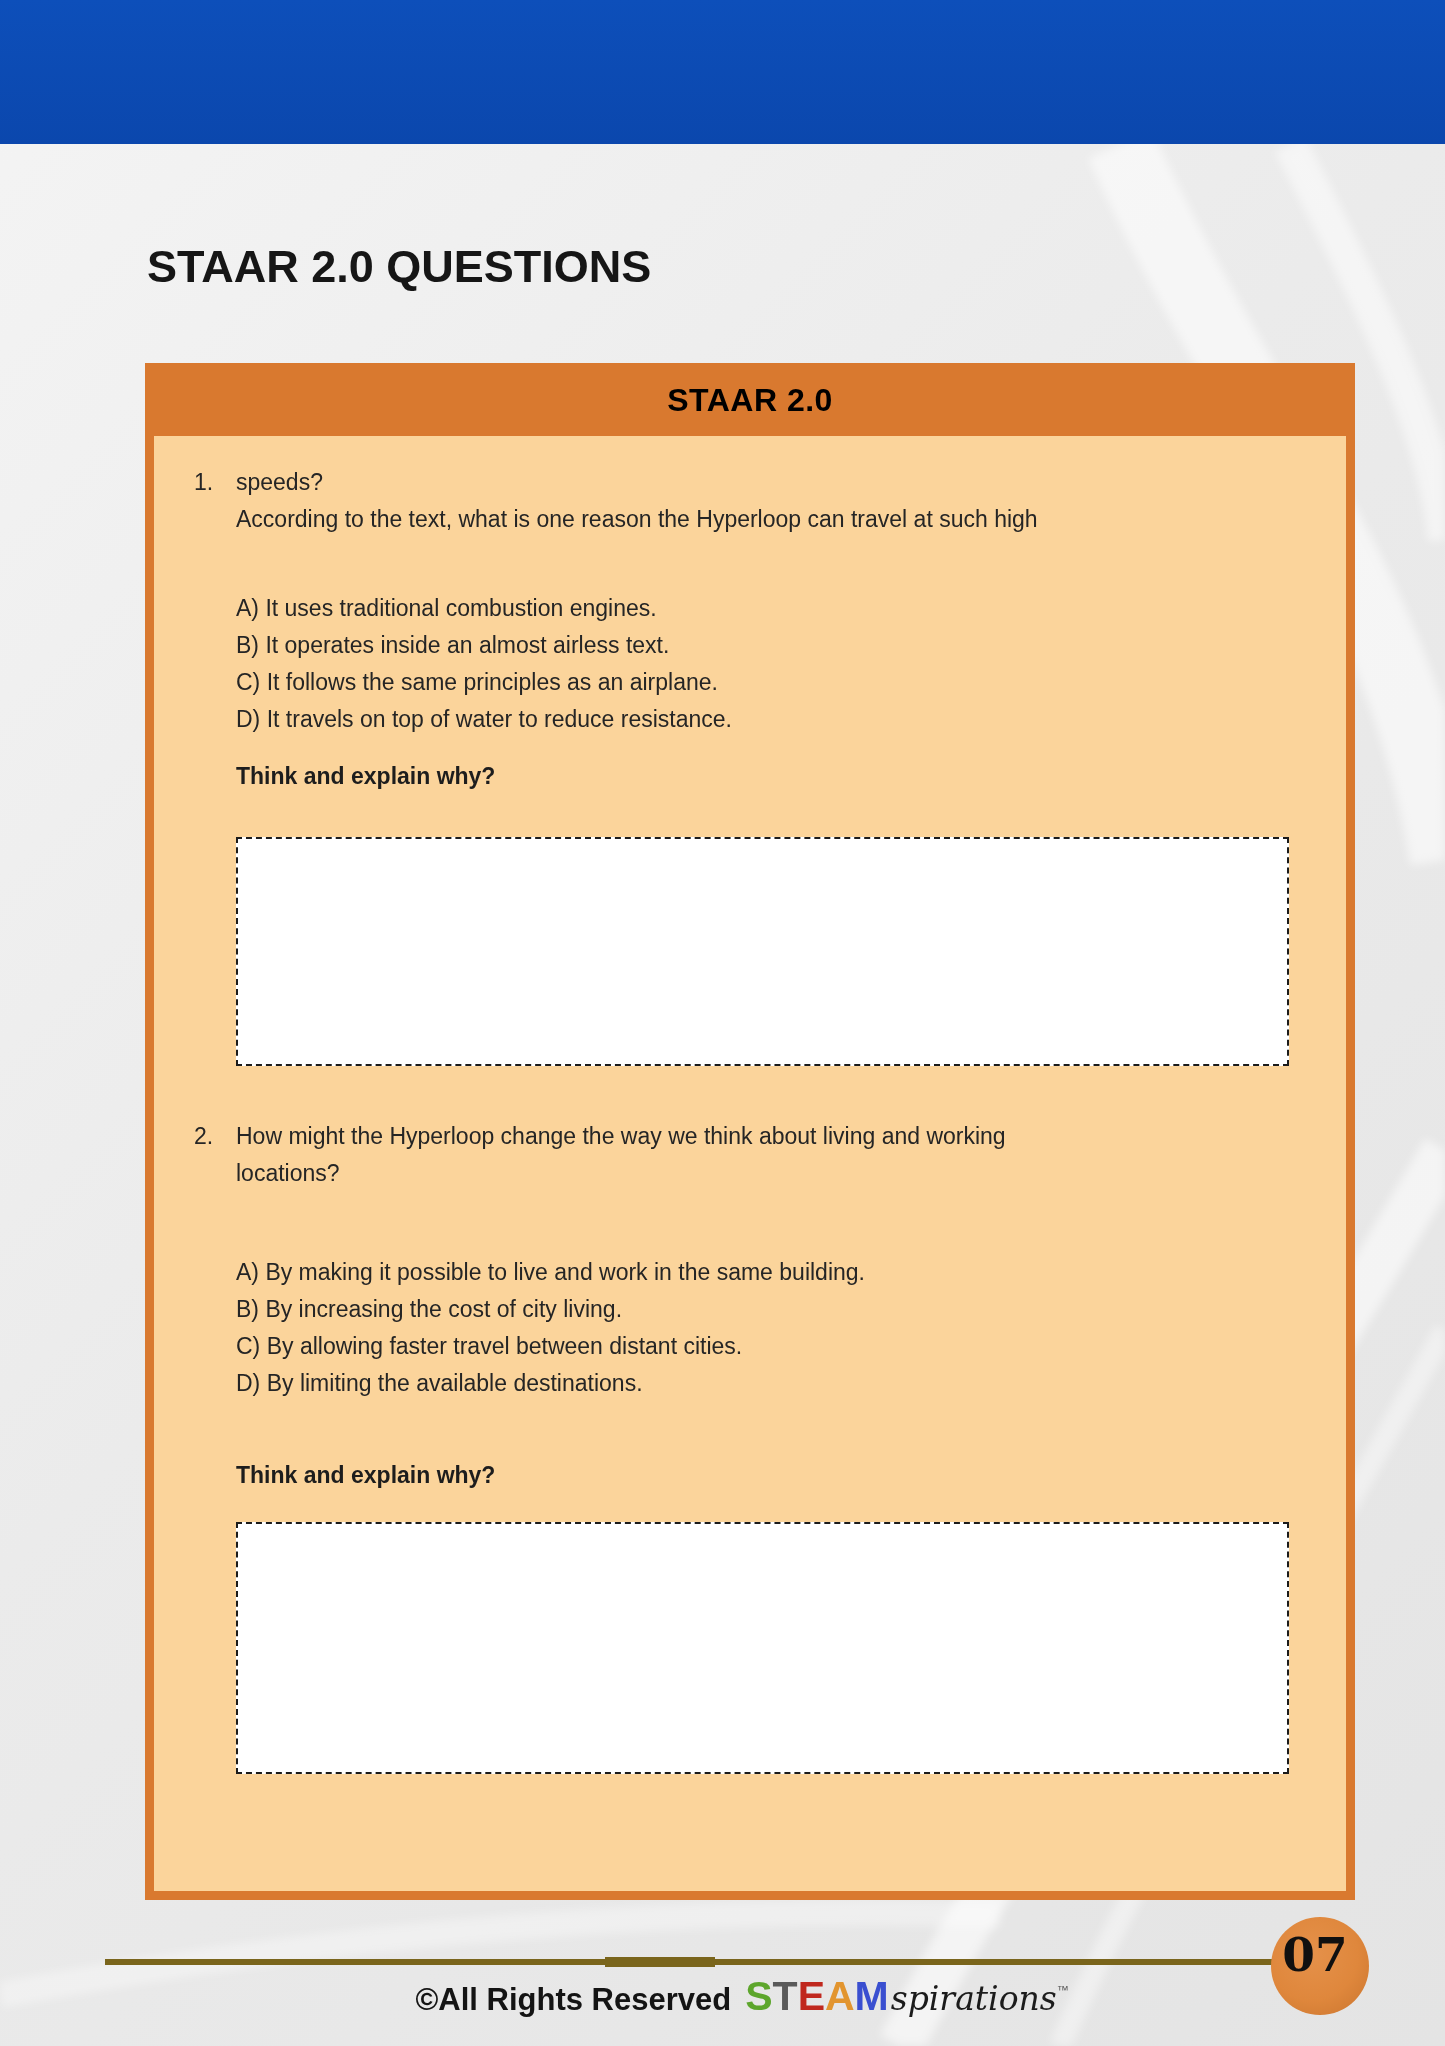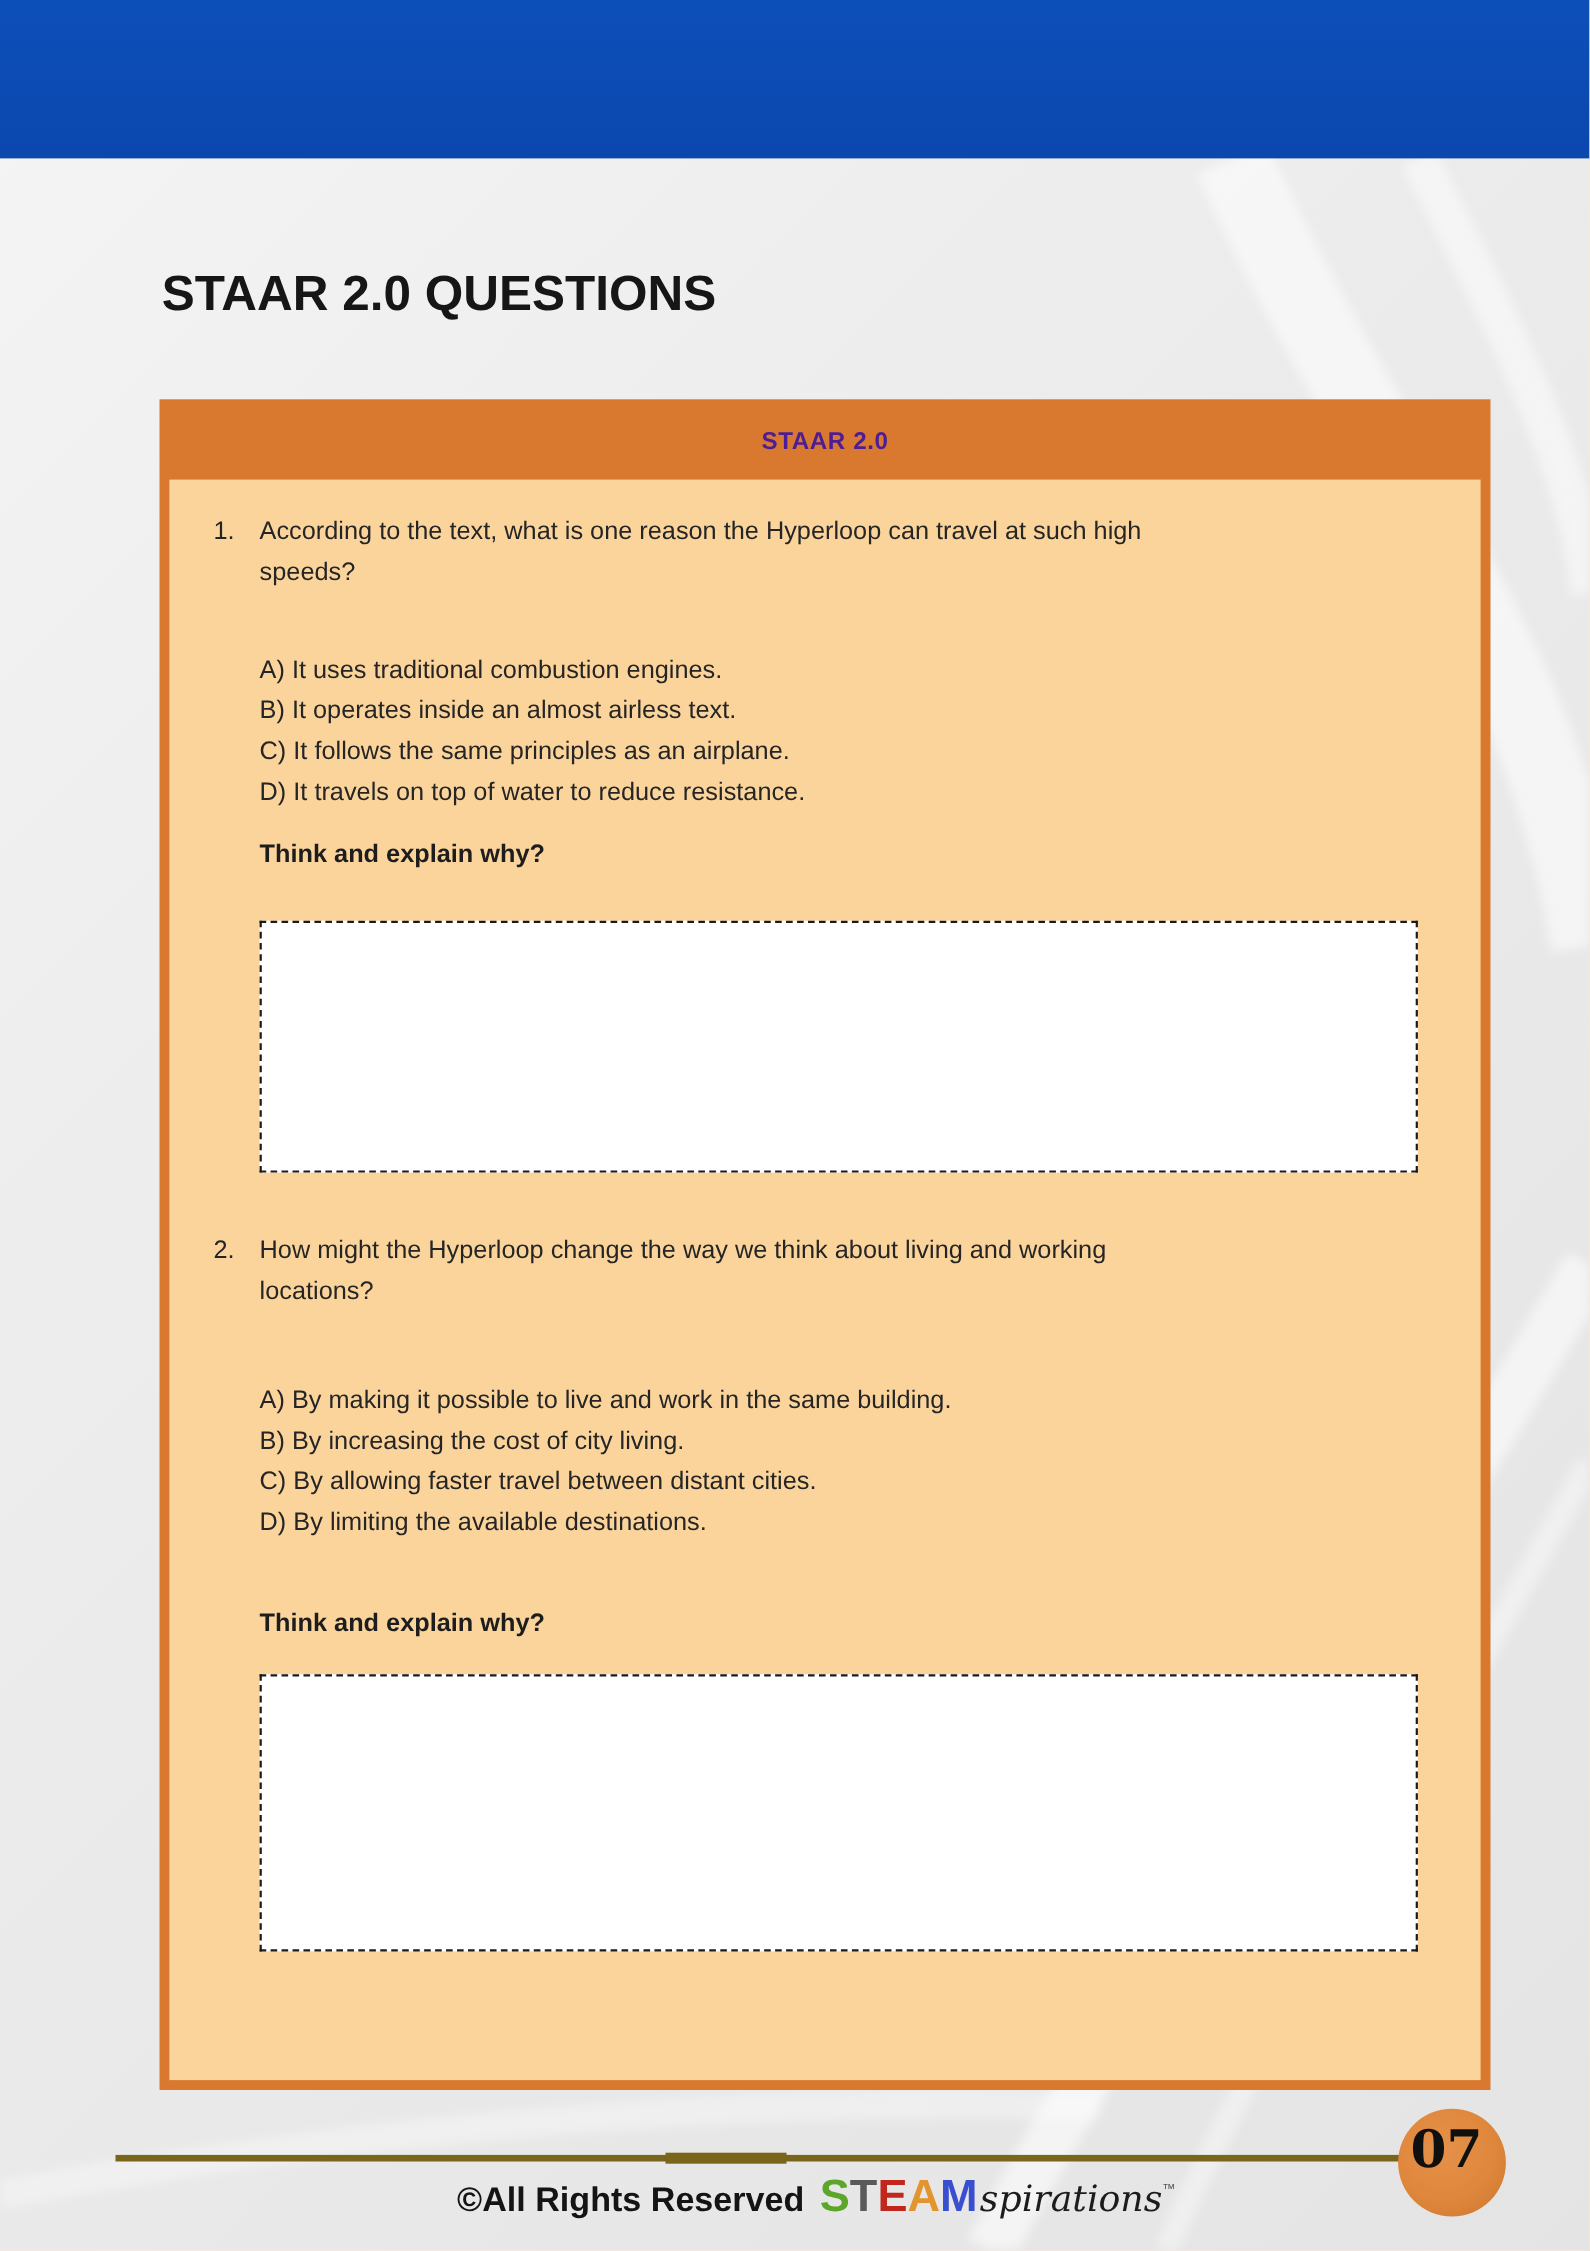--- a/index.html
+++ b/index.html
@@ -10,21 +10,21 @@
   }
   .bg-swoosh{position:absolute;left:0;top:0;width:1445px;height:2046px;pointer-events:none;filter:blur(5px);}
   .top-bar{position:absolute;left:0;top:0;width:1445px;height:144px;
     background:linear-gradient(180deg,#0d4fba 0%,#0b47ad 100%);}
   .page-title{position:absolute;left:147px;top:244px;margin:0;
     font-size:45px;font-weight:800;letter-spacing:0;color:#161616;line-height:1;}
   
   .worksheet{position:absolute;left:145px;top:363px;width:1210px;height:1537px;
     background:#d9792f;padding:0;box-sizing:border-box;}
   .ws-header{height:75px;display:flex;align-items:center;justify-content:center;
-    font-size:22px;font-weight:bold;color:#4c1d95;letter-spacing:.5px;}
+    font-size:32px;font-weight:bold;color:#000000;letter-spacing:.5px;}
   .ws-body{position:absolute;left:9px;right:9px;top:73px;bottom:9px;
     background:#fbd49b;box-sizing:border-box;padding:28px 40px 0 82px;}
   .q-row{position:relative;font-size:23px;line-height:37px;}
   .q-num{position:absolute;left:-42px;top:0;}
   .q-text div{white-space:nowrap;}
   .options{font-size:23px;line-height:37px;}
   .options div{white-space:nowrap;}
   .q1-question{margin-bottom:52px;}
   .q1-options{margin-bottom:20px;}
   .q2-question{margin-bottom:62px;}
@@ -70,22 +70,22 @@
 
 <h1 class="page-title">STAAR 2.0 QUESTIONS</h1>
 
 <div class="worksheet">
   <div class="ws-header">STAAR 2.0</div>
   <div class="ws-body">
 
     <div class="q-row q1-question">
       <span class="q-num">1.</span>
       <div class="q-text">
+        <div>speeds?</div>
         <div>According to the text, what is one reason the Hyperloop can travel at such high</div>
-        <div>speeds?</div>
       </div>
     </div>
     <div class="options q1-options">
       <div>A) It uses traditional combustion engines.</div>
       <div>B) It operates inside an almost airless text.</div>
       <div>C) It follows the same principles as an airplane.</div>
       <div>D) It travels on top of water to reduce resistance.</div>
     </div>
     <div class="prompt p1">Think and explain why?</div>
     <textarea class="answer-box a1" style=""></textarea>

